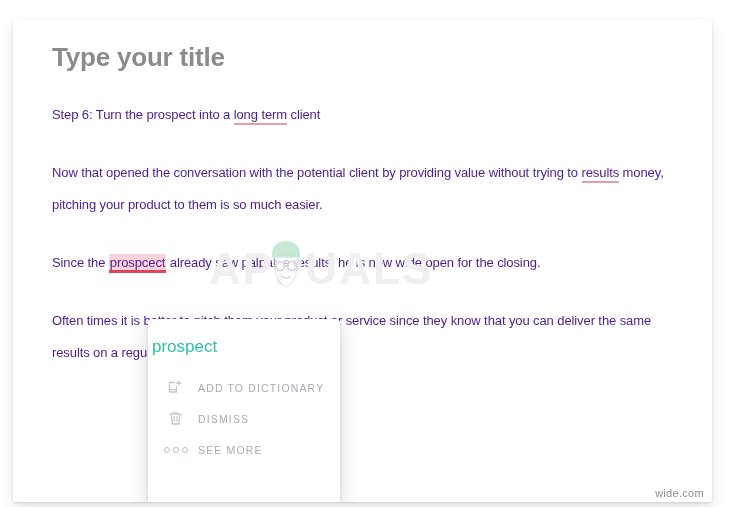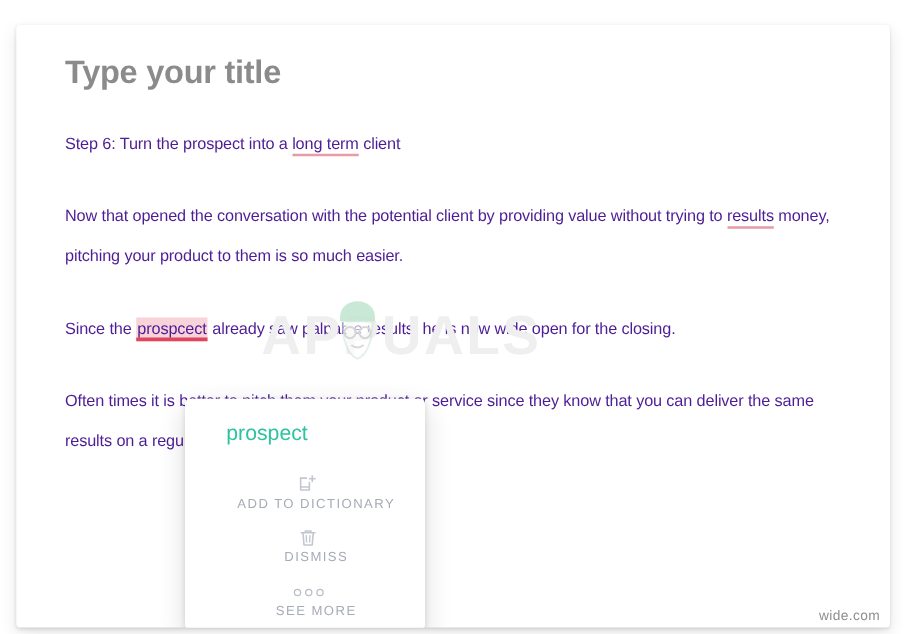--- a/index.html
+++ b/index.html
@@ -117,31 +117,30 @@
     border-radius: 4px;
     box-shadow: 0 2px 5px rgba(0,0,0,0.13), 0 8px 22px rgba(0,0,0,0.14);
     padding: 12px 0 10px 0;
     box-sizing: border-box;
   }
 
   .suggestion-item {
     color: #2ec3a0;
     font-size: 17px;
     font-weight: 500;
-    padding: 4px 0 4px 33px;
+    padding: 4px 0 4px 4px;
     line-height: 24px;
     cursor: pointer;
   }
 
   .popup-action {
     display: flex;
     align-items: center;
     padding: 6px 0 6px 18px;
     cursor: pointer;
-    flex-direction: column;
   }
   .popup-action .action-icon {
     width: 19px;
     height: 19px;
     margin-right: 13px;
     flex: 0 0 19px;
     display: flex;
     align-items: center;
     justify-content: center;
   }

